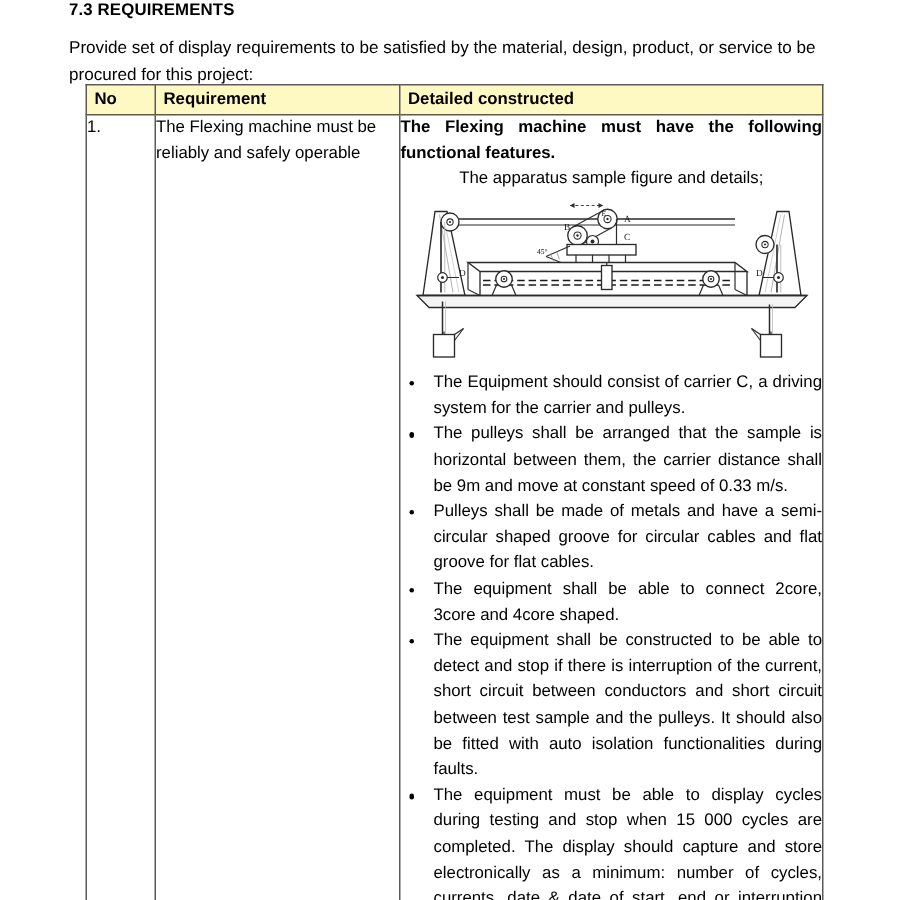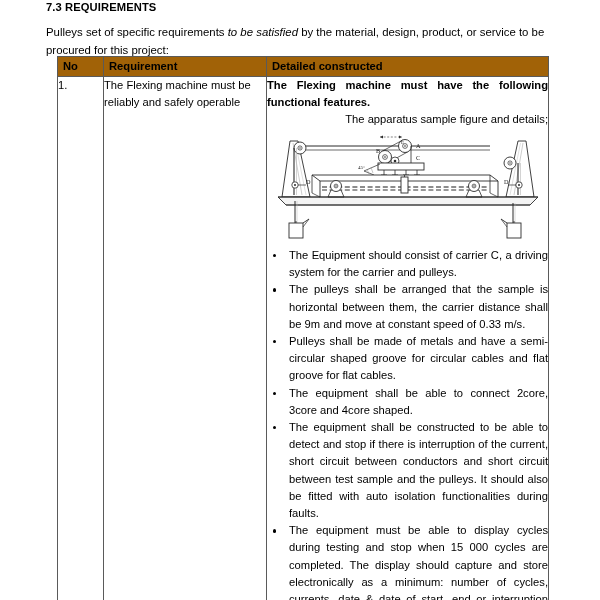--- a/index.html
+++ b/index.html
@@ -32,39 +32,38 @@
   }
   .intro {
     position: absolute;
     left: 46px;
     top: 24px;
     width: 502px;
     font-size: 11.4px;
     line-height: 17.5px;
   }
   .intro .ital {
-    font-style: italic;
   }
   
   .req-table {
     position: absolute;
     left: 57px;
     top: 56px;
     width: 491px;
     border-collapse: collapse;
     table-layout: fixed;
   }
   .req-table td, .req-table th {
     border: 1px solid #5a5a5a;
     vertical-align: top;
     padding: 0;
     text-align: left;
   }
   .req-table thead th {
-    background: #a16207;
+    background: #fef9c3;
     font-size: 11.2px;
     font-weight: bold;
     padding: 2px 5px 3px 5px;
     line-height: 14px;
   }
   .col-no { width: 46px; }
   .col-req { width: 163px; }
   .col-desc { width: 282px; }
 
   .cell-no {
@@ -85,21 +84,21 @@
     line-height: 17px;
   }
   .desc-intro {
     text-align: justify;
     text-justify: inter-word;
     margin: 0;
     font-weight: bold;
   }
   .desc-sub {
     margin: 0;
-    text-align: right;
+    text-align: center;
   }
 
   
   .figure-wrap {
     margin: 5px 0 4px 0;
     text-align: center;
   }
   svg.apparatus {
     display: block;
     margin: 0 auto;
@@ -134,21 +133,21 @@
 </head>
 <body>
 
 <div class="page">
 
   <div class="heading">
     <span>7.3 REQUIREMENTS</span>
   </div>
 
   <div class="intro">
-    <span>Pulleys set of specific requirements </span><span class="ital">to be satisfied</span><span> by the material, design, product, or service to be procured for this project:</span>
+    <span>Provide set of display requirements </span><span class="ital">to be satisfied</span><span> by the material, design, product, or service to be procured for this project:</span>
   </div>
 
   <table class="req-table">
     <colgroup>
       <col class="col-no">
       <col class="col-req">
       <col class="col-desc">
     </colgroup>
     <thead>
       <tr>

